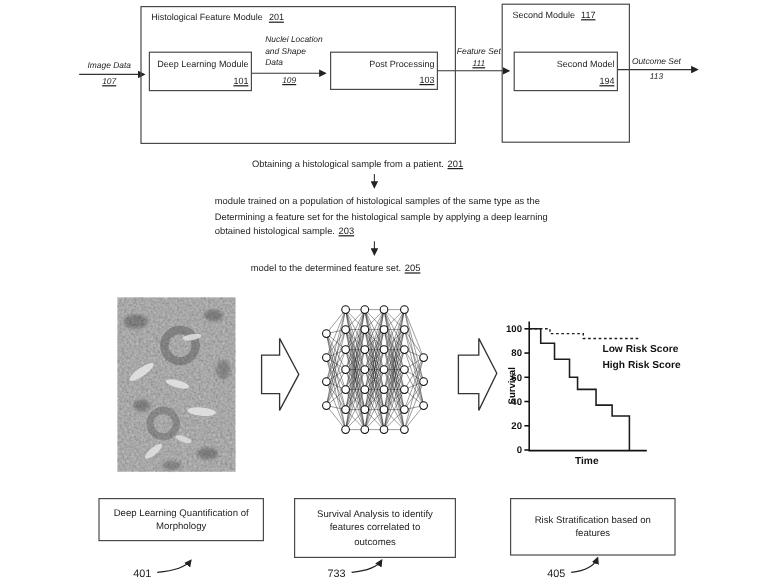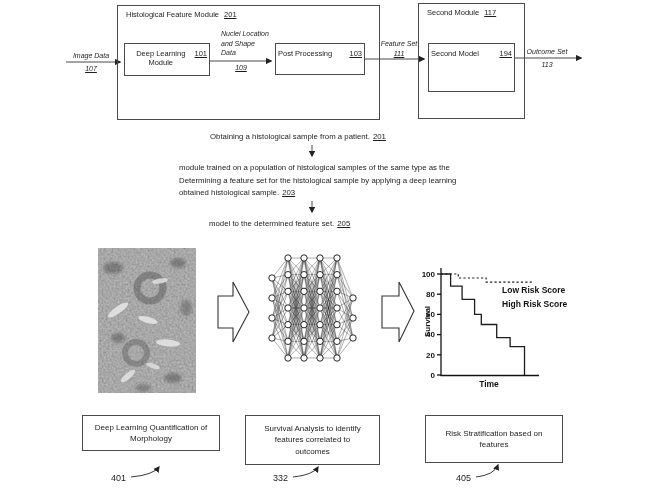--- a/index.html
+++ b/index.html
@@ -1,21 +1,21 @@
 <!DOCTYPE html>
 <html><head>
 <meta charset="utf-8">
 <style>
   html,body{margin:0;padding:0;background:#fff;}
   .canvas{position:relative;width:650px;height:488px;background:#ffffff;overflow:hidden;
           font-family:"Liberation Sans",sans-serif;color:#222;}
   svg.layer{position:absolute;left:0;top:0;pointer-events:none;}
   .box{position:absolute;border:1px solid #4a4a4a;background:transparent;box-sizing:border-box;}
   .mtitle{position:absolute;left:8px;top:4px;font-size:7.5px;white-space:nowrap;color:#1d1d1d;}
-  .ibox{display:flex;flex-direction:row;justify-content:space-between;align-items:flex-start;
+  .ibox{display:flex;flex-direction:column;justify-content:space-between;align-items:flex-end;
         text-align:center;font-size:7.5px;padding:5px 2px 3px;color:#1d1d1d;}
   .u{text-decoration:underline;}
   .ilabel{position:absolute;font-style:italic;font-size:7px;line-height:9.5px;text-align:center;color:#1d1d1d;}
   .left{text-align:left;}
   .step{position:absolute;font-size:7.8px;line-height:12.5px;color:#1d1d1d;}
   .ref-inline{margin-left:3px;}
   .bbox{position:absolute;border:1px solid #4a4a4a;display:flex;align-items:center;justify-content:center;
         text-align:center;font-size:8px;line-height:11.5px;color:#1d1d1d;box-sizing:border-box;padding:2px;}
   .bref{position:absolute;font-size:9px;color:#1d1d1d;}
   .ylabel{position:absolute;font-size:8px;font-weight:700;color:#111;transform:rotate(-90deg);
@@ -362,21 +362,21 @@
     <span class="u">103</span>
   </div>
 
   <div class="box" style="left:418px;top:3px;width:107px;height:116px;">
     <div class="mtitle">
       <span>Second Module</span>
       <span class="u ref-inline">117</span>
     </div>
   </div>
 
-  <div class="box ibox" style="left:428px;top:43px;width:87px;height:49px;">
+  <div class="box ibox" style="left:428px;top:43px;width:87px;height:33px;">
     <span>Second Model</span>
     <span class="u">194</span>
   </div>
 
   <div class="ilabel" style="left:63px;top:51px;width:56px;">
     <span>Image Data</span>
   </div>
   <div class="ilabel" style="left:63px;top:64px;width:56px;">
     <span class="u">107</span>
   </div>
@@ -439,16 +439,16 @@
   </div>
   <div class="bbox" style="left:245px;top:415px;width:135px;height:50px;">
     <div>
       <div>Survival Analysis to identify</div>
       <div>features correlated to</div>
       <div>outcomes</div>
     </div>
   </div>
 
   <div class="bref" style="left:111px;top:473px;">401</div>
-  <div class="bref" style="left:273px;top:473px;">332</div>
+  <div class="bref" style="left:273px;top:473px;">733</div>
   <div class="bref" style="left:456px;top:473px;">405</div>
 
 </div>
 
 </body></html>

